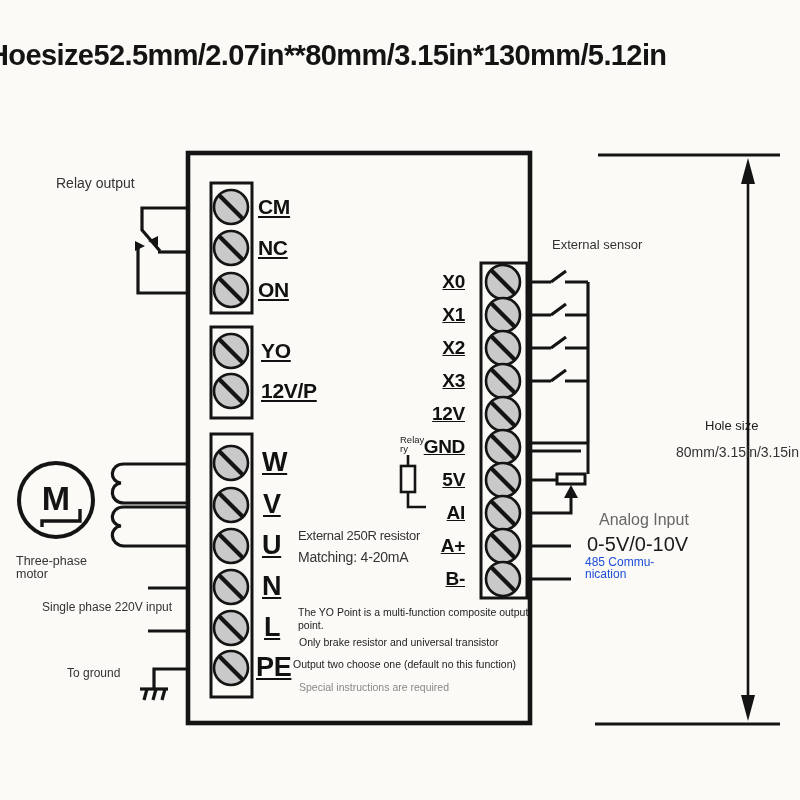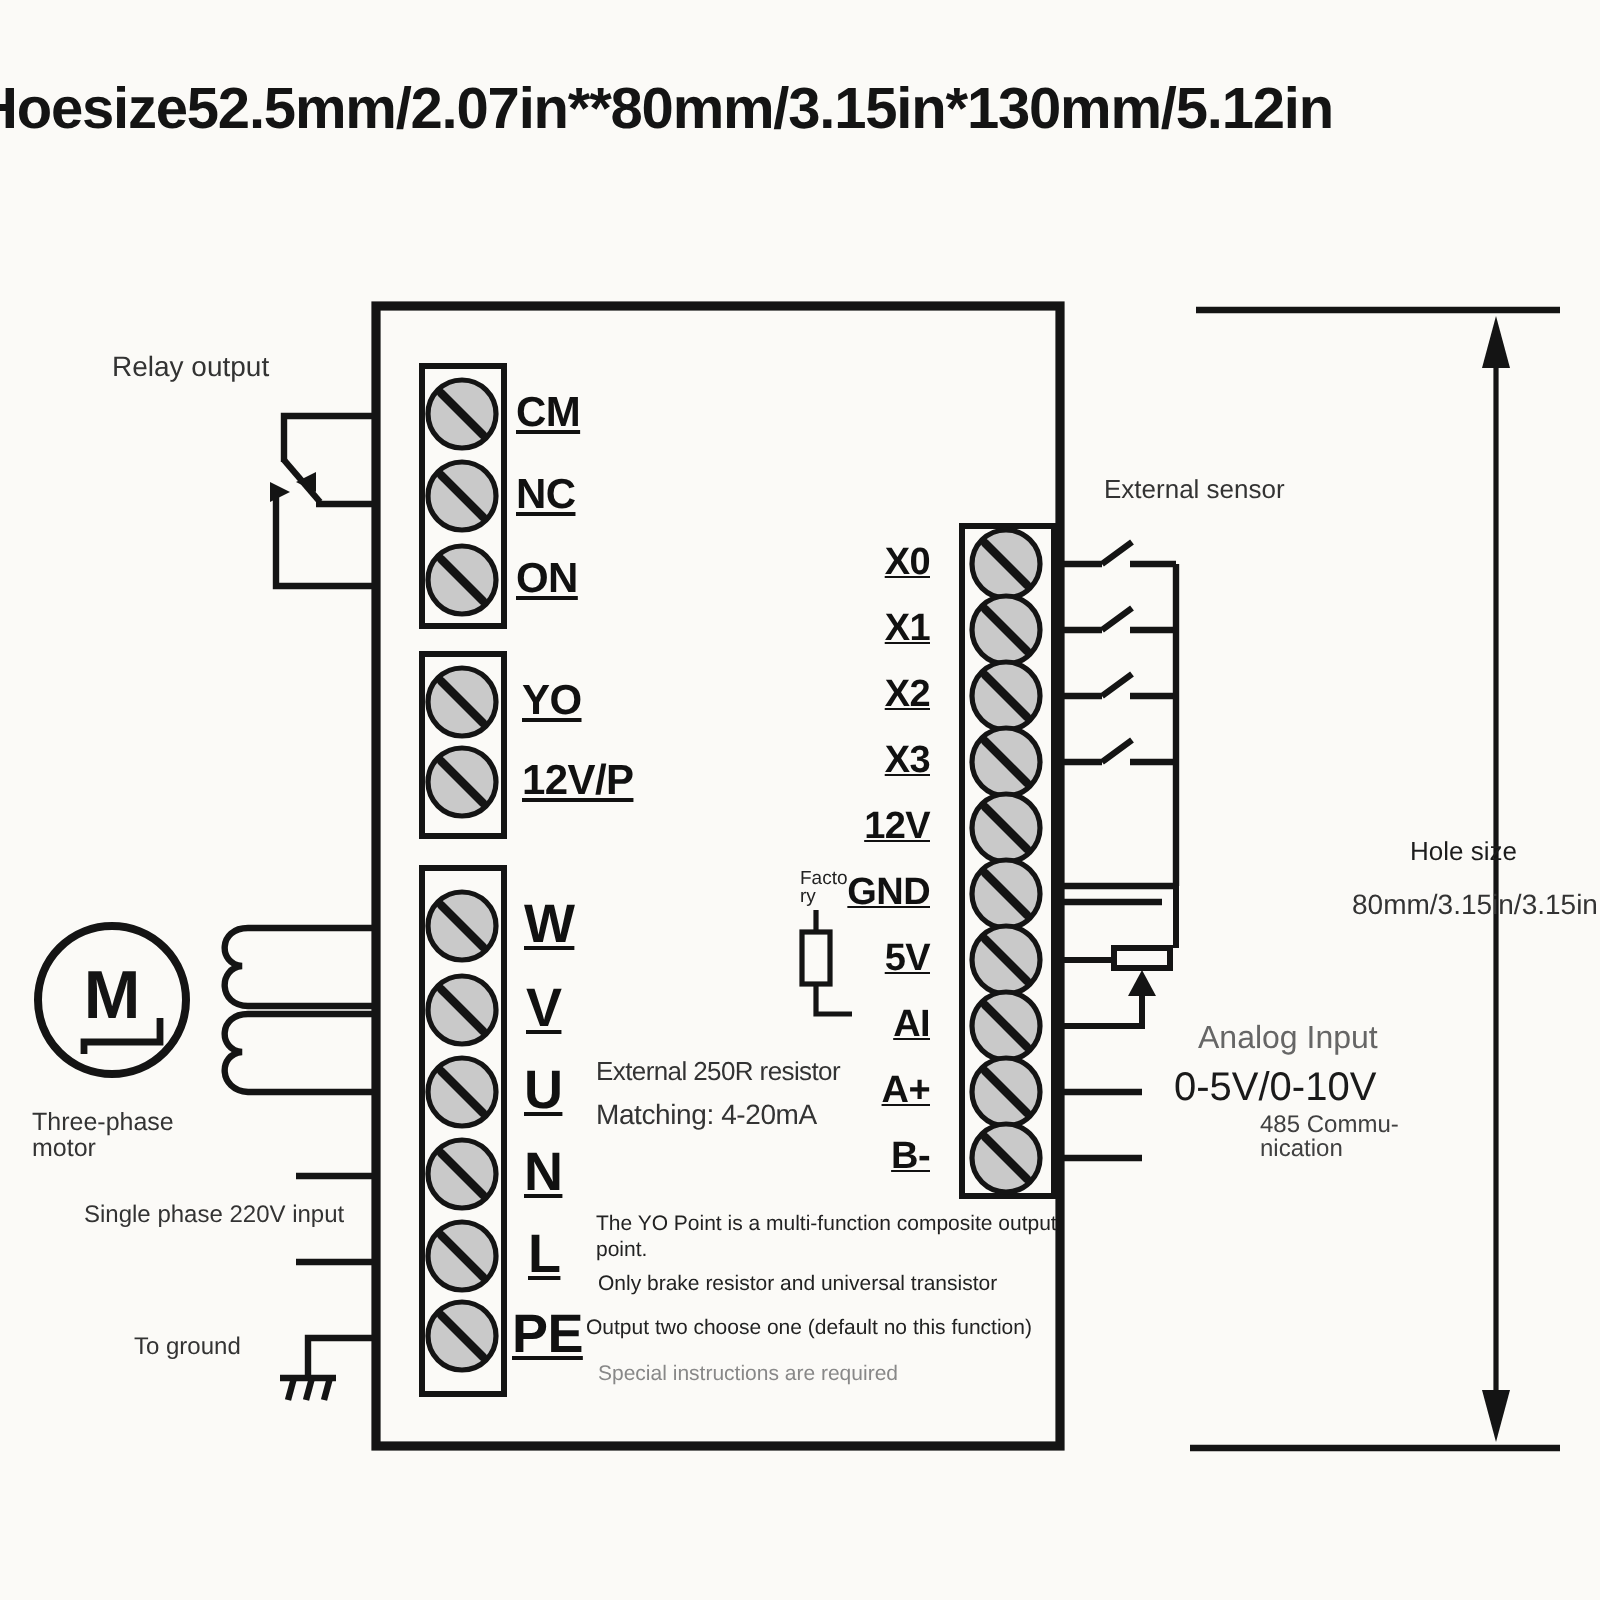--- a/index.html
+++ b/index.html
@@ -136,24 +136,24 @@
 <div class="abs title" style="left:-12px;top:39px;">Hoesize52.5mm/2.07in**80mm/3.15in*130mm/5.12in</div>
 
 <div class="abs note" style="left:56px;top:175px;font-size:14px;">Relay output</div>
 <div class="abs note" style="left:552px;top:237px;font-size:13px;">External sensor</div>
 
 <div class="abs" style="left:705px;top:418px;font-size:13px;color:#1c1c1c;">Hole size</div>
 <div class="abs" style="left:676px;top:444px;font-size:14px;color:#333;white-space:nowrap;">80mm/3.15in/3.15in</div>
 
 <div class="abs gray" style="left:584px;top:511px;font-size:16px;">Analog Input</div>
 <div class="abs" style="left:587px;top:533px;font-size:20px;color:#1a1a1a;">0-5V/0-10V</div>
-<div class="abs" style="left:585px;top:556px;font-size:12px;line-height:12px;color:#404040;margin-left:45px;">485 Commu-
+<div class="abs" style="left:585px;top:556px;font-size:12px;line-height:12px;color:#1d4ed8;">485 Commu-
 nication</div>
 
-<div class="abs" style="left:400px;top:436px;font-size:9.5px;line-height:8.5px;color:#222;">Facto
+<div class="abs" style="left:400px;top:436px;font-size:9.5px;line-height:8.5px;color:#222;">Relay
 ry</div>
 
 <div class="abs note" style="left:298px;top:528px;font-size:13px;letter-spacing:-0.3px;">External 250R resistor</div>
 <div class="abs note" style="left:298px;top:549px;font-size:14px;letter-spacing:-0.2px;">Matching: 4-20mA</div>
 
 <div class="abs" style="left:298px;top:606px;font-size:10.5px;line-height:13px;color:#222;">The YO Point is a multi-function composite output
 point.</div>
 <div class="abs" style="left:299px;top:636px;font-size:10.5px;color:#222;">Only brake resistor and universal transistor</div>
 <div class="abs" style="left:293px;top:658px;font-size:10.5px;color:#222;">Output two choose one (default no this function)</div>
 <div class="abs" style="left:299px;top:681px;font-size:10.5px;color:#888;">Special instructions are required</div>

